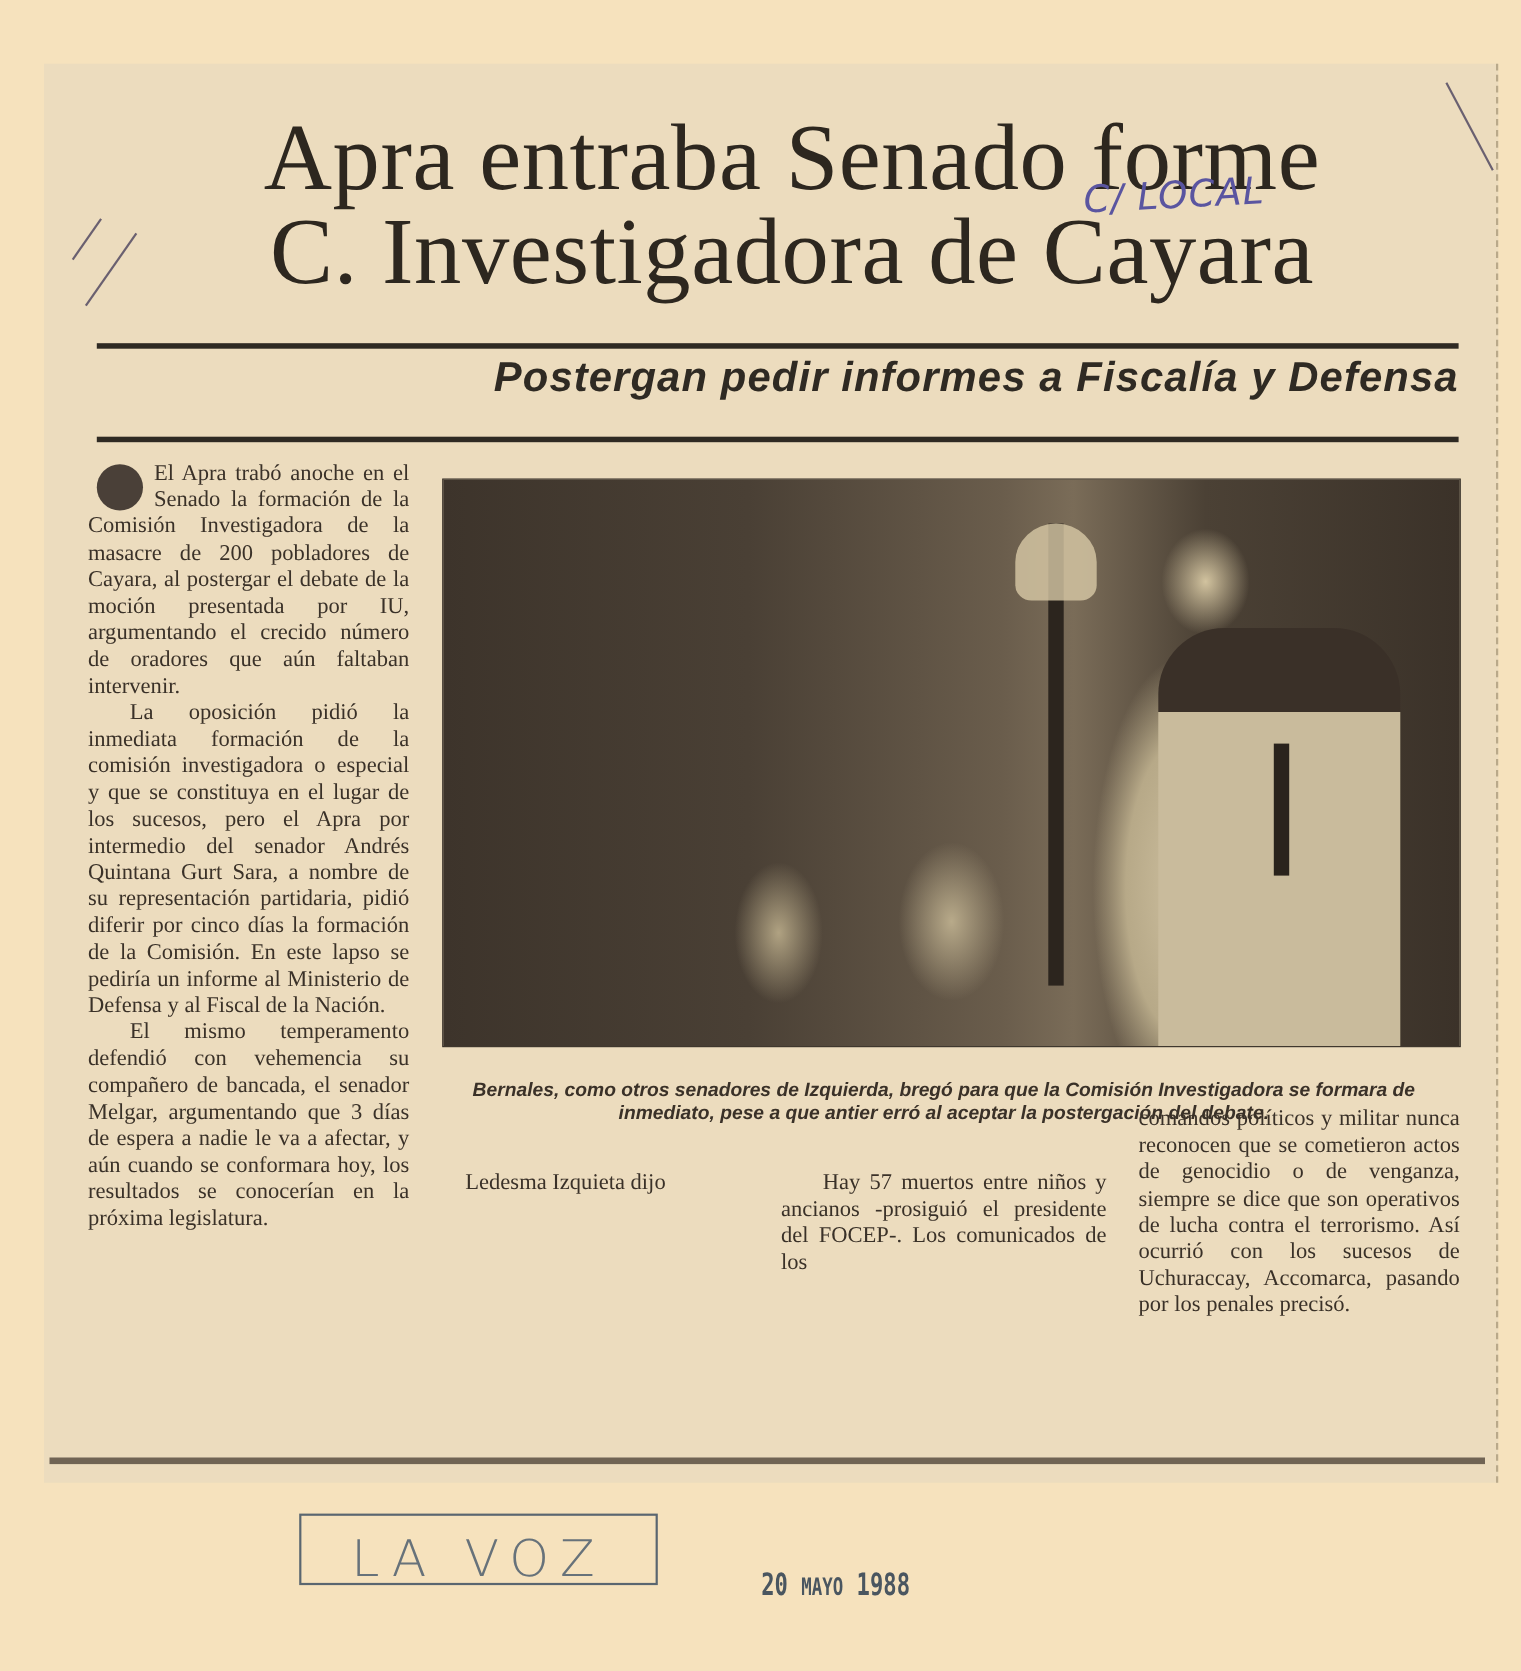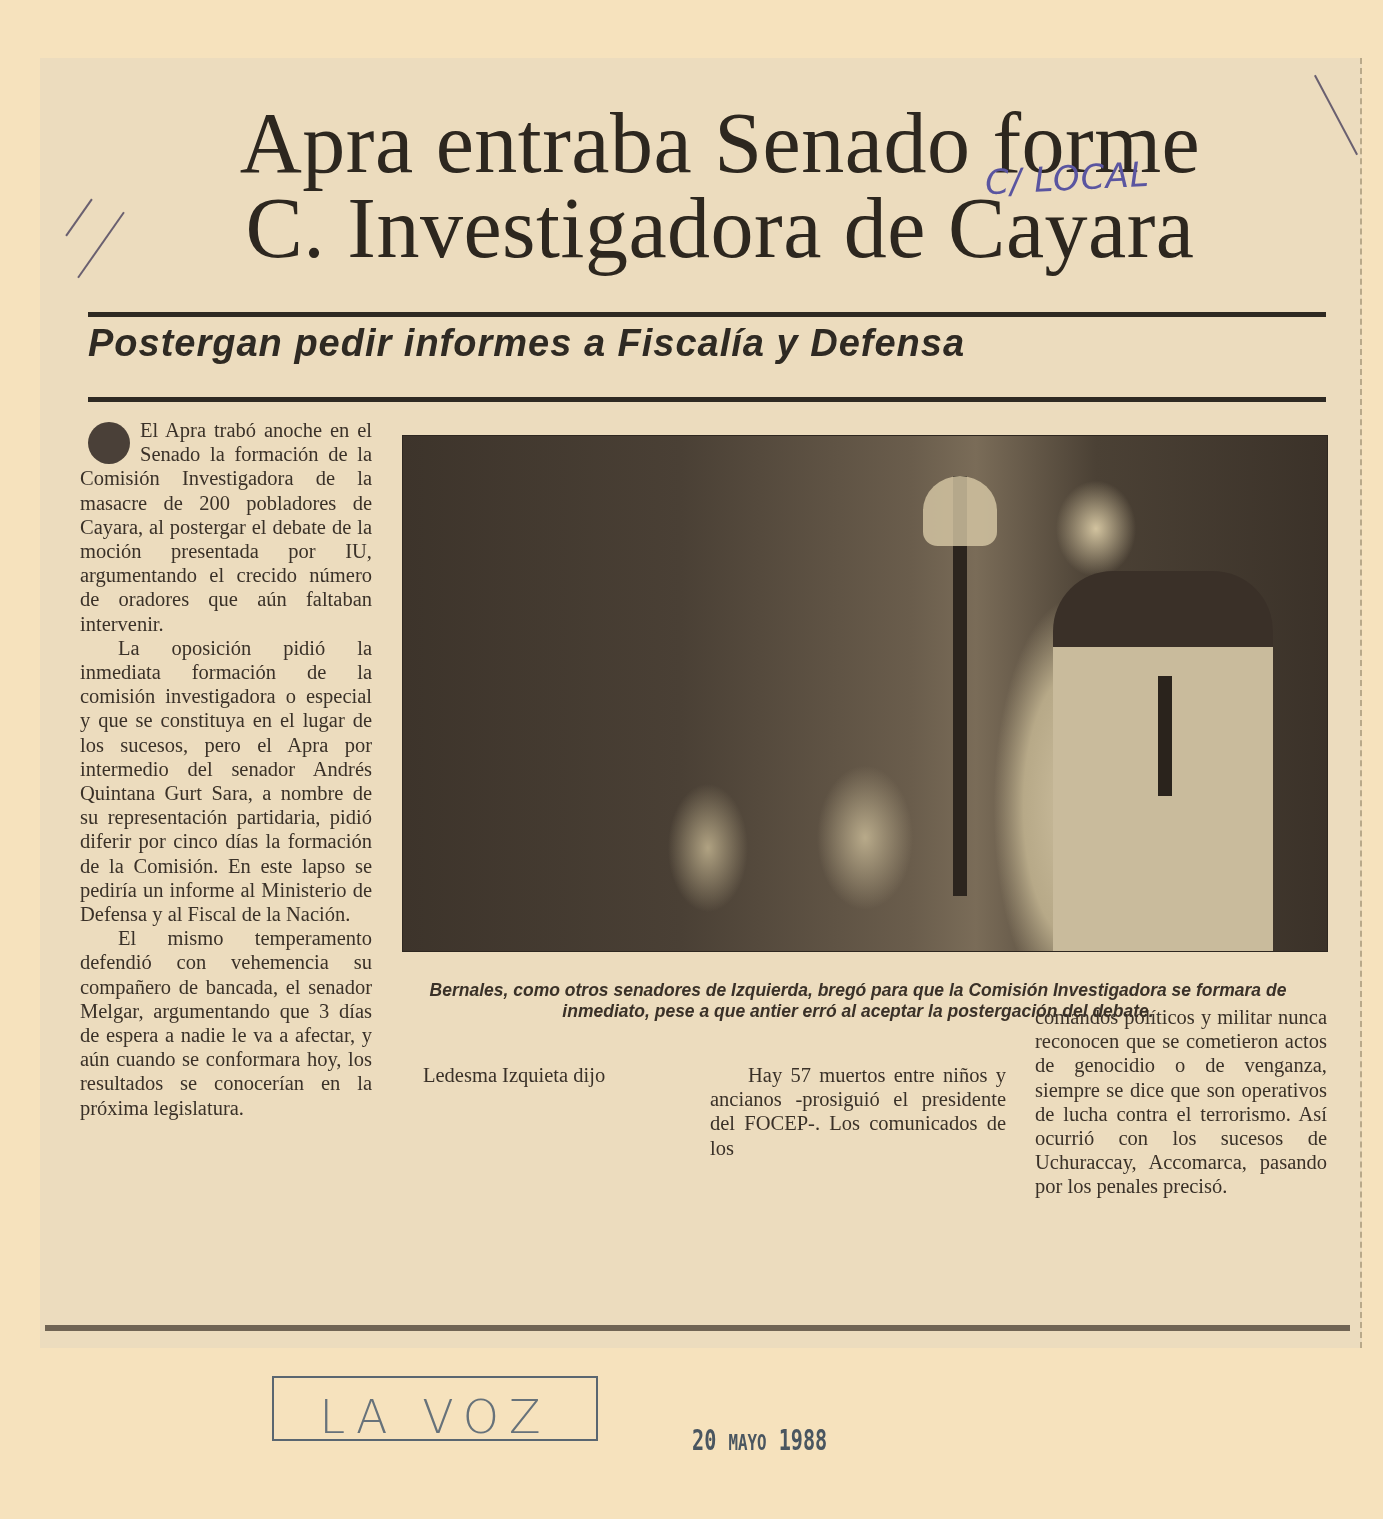--- a/index.html
+++ b/index.html
@@ -21,21 +21,21 @@
     position: absolute; left: 100px; width: 1240px; text-align: center;
     color: #2d271f; font-family: "Liberation Serif", serif; font-weight: 400;
     font-size: 86px; line-height: 1; letter-spacing: .5px; margin: 0;
   }
   .headline.l1 { top: 68px; margin-top: 32px; }
   .headline.l2 { top: 185px; text-align: center; }
   .rule { position: absolute; left: 88px; width: 1238px; height: 5px; background: #2f2a23; }
   .rule.r1 { top: 312px; }
   .rule.r2 { top: 397px; }
   .subhead {
-    position: absolute; left: 88px; top: 322px; width: 1238px; text-align: left;
+    position: absolute; left: 88px; top: 322px; width: 1238px; text-align: right;
     font-family: "Liberation Sans", sans-serif; font-weight: 700; font-style: italic;
     font-size: 38px; color: #2f2a23; letter-spacing: 1px; margin: 0;
   }
   .col {
     position: absolute; font-family: "Liberation Serif", serif; color: #3a3128;
     font-size: 20.5px; line-height: 24.2px; text-align: justify; hyphens: manual;
   }
   .col p { margin: 0; text-indent: 38px; }
   .col p.noindent { text-indent: 0; }
   .col1 { left: 80px; top: 418px; width: 292px; }

